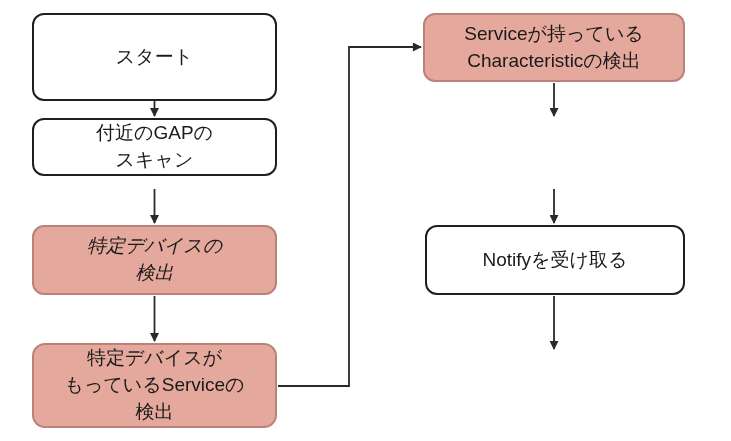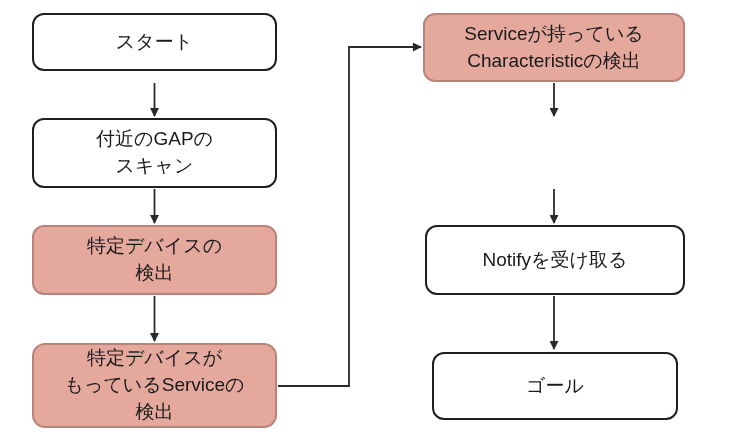--- a/index.html
+++ b/index.html
@@ -62,33 +62,32 @@
     </defs>
     <path d="M154.5 83 L154.5 116" marker-end="url(#ah)"></path>
     <path d="M154.5 189 L154.5 223" marker-end="url(#ah)"></path>
     <path d="M154.5 296 L154.5 341" marker-end="url(#ah)"></path>
     <path d="M278 386 L349 386 L349 47 L421 47" marker-end="url(#ah)"></path>
     <path d="M554 83 L554 116" marker-end="url(#ah)"></path>
     <path d="M554 189 L554 223" marker-end="url(#ah)"></path>
     <path d="M554 296 L554 349" marker-end="url(#ah)"></path>
   </svg>
 
-  <div class="node" style="left:32px; top:13px; width:245px; height:58px;">スタート</div>
+  <div class="node" style="left:32px; top:13px; width:245px; height:88px;">スタート</div>
 
-  <div class="node" style="left:32px; top:118px; width:245px; height:70px;">付近のGAPの
+  <div class="node" style="left:32px; top:118px; width:245px; height:58px;">付近のGAPの
 スキャン</div>
 
-  <div class="node highlight" style="left:32px; top:225px; width:245px; height:70px;">特定デバイスの
+  <div class="node highlight" style="left:32px; top:225px; width:245px; height:70px;font-style:italic;">特定デバイスの
 検出</div>
 
   <div class="node highlight" style="left:32px; top:343px; width:245px; height:85px;border-radius:13px;">特定デバイスが
 もっているServiceの
 検出</div>
 
   <div class="node highlight" style="left:423px; top:13px; width:262px; height:69px;">Serviceが持っている
 Characteristicの検出</div>
 
 
   <div class="node" style="left:425px; top:225px; width:260px; height:70px;">Notifyを受け取る</div>
 
-  <div class="node" style="left:432px; top:352px; width:246px; height:68px;">ゴール</div>
 
 </div>
 
 </body></html>

